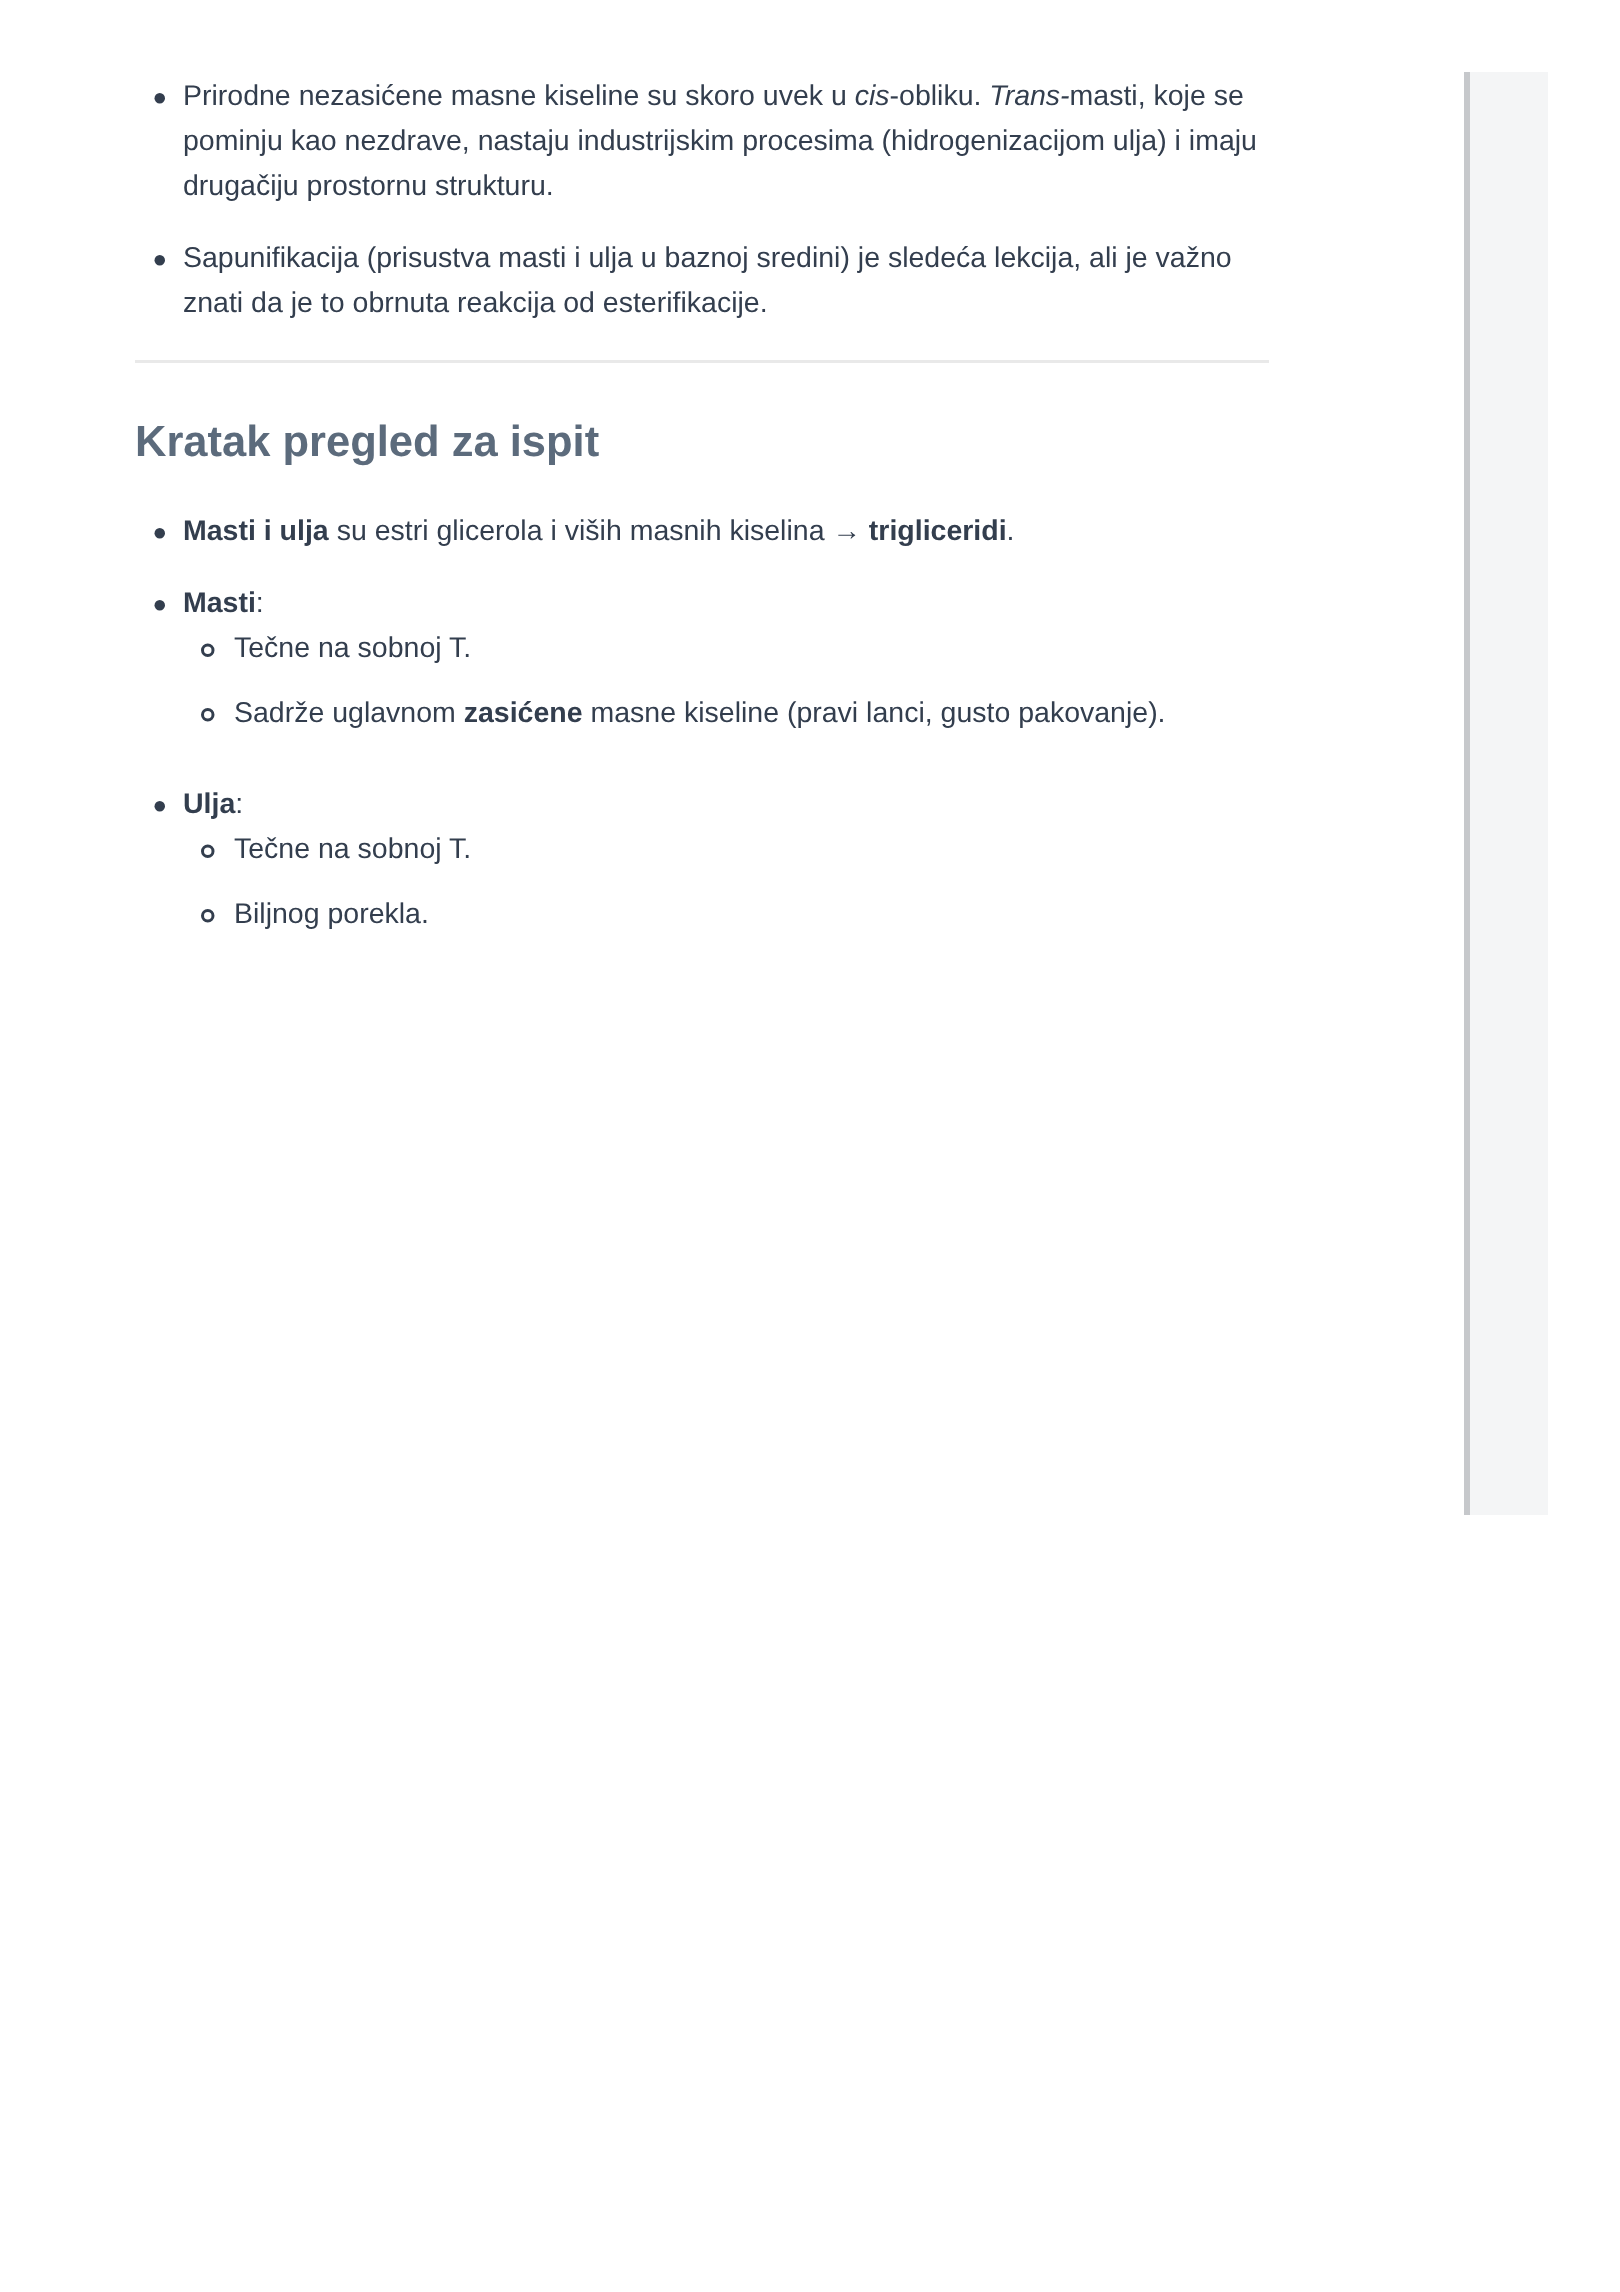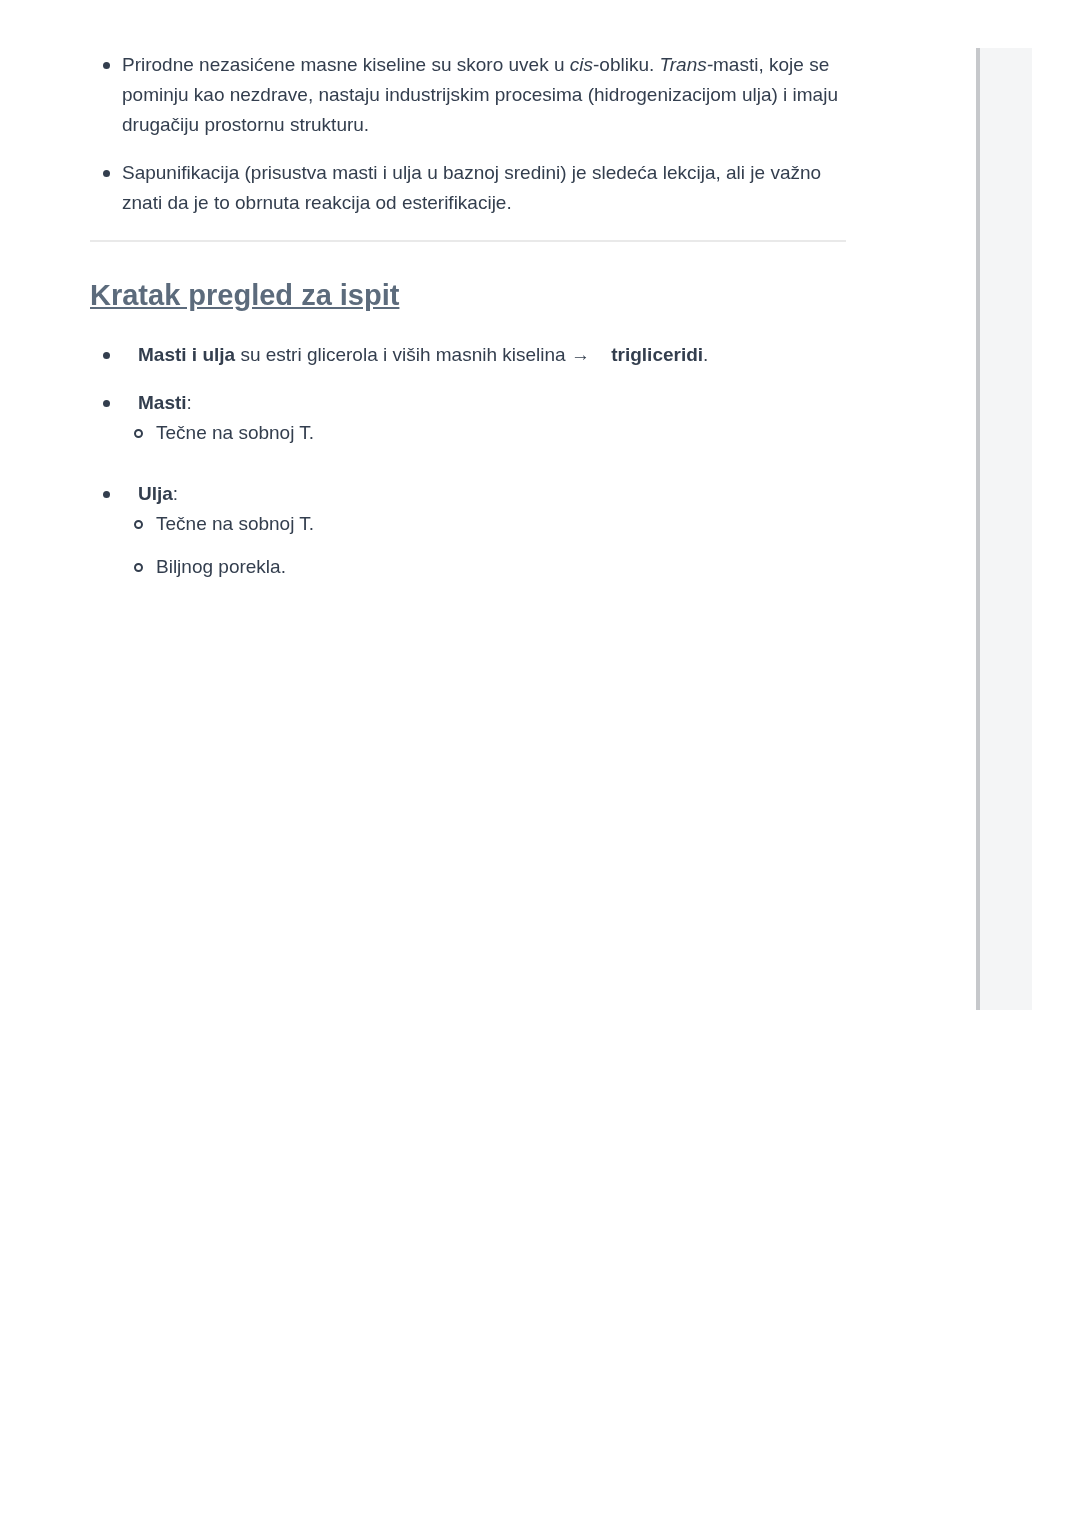--- a/index.html
+++ b/index.html
@@ -7,33 +7,33 @@
     position:relative;
     width:1080px;height:1360px;
     background:#ffffff;
     overflow:hidden;
     font-family:"Liberation Sans",sans-serif;
   }
   .content{
     position:absolute;left:90px;top:50px;width:756px;
     color:#333e4e;font-size:19px;line-height:30px;
   }
-  .b{font-weight:bold;margin-left:16px;}
+  .b{font-weight:bold;}
   .i{font-style:italic;}
   ul{list-style:none;margin:0;padding:0;}
   .item{display:flex;margin:0 0 18px 0;}
   .ul2 .item{margin:0 0 13px 0;}
   .marker{flex:none;width:32px;padding-top:12px;}
   .dot{display:block;margin-left:13px;width:7px;height:7px;border-radius:50%;background:#333e4e;}
   .ul2 .marker{width:34px;padding-top:11px;}
   .circ{display:block;margin-left:12px;width:9px;height:9px;border-radius:50%;
         border:2px solid #333e4e;box-sizing:border-box;background:transparent;}
   .txt{flex:1;min-width:0;}
   .divider{height:2px;background:#e9e9e9;margin:22px 0 0 0;}
-  .heading{font-size:29px;line-height:38px;font-weight:bold;color:#5c6b7c;margin:34px 0 26px 0;text-decoration:underline;}
+  .heading{font-size:29px;line-height:38px;font-weight:bold;color:#5c6b7c;margin:34px 0 26px 0;}
   .scroll-strip{
     position:absolute;left:976px;top:48px;width:56px;height:962px;
     background:#f4f5f6;border-left:4px solid #c6c8cb;box-sizing:border-box;
   }
   .footer{
     position:absolute;right:70px;top:1438px;
     font-size:18px;line-height:18px;color:#a7abb0;
   }
 </style>
 </head>
@@ -68,20 +68,26 @@
           <span class="marker">
             <span class="dot"></span>
           </span>
           <div class="txt"><span class="b ">Masti</span><span>:</span><ul class="ul2">
               <li class="item">
                 <span class="marker">
                   <span class="circ"></span>
                 </span>
                 <div class="txt"><span>Tečne na sobnoj T.</span></div>
               </li>
+              <li class="item">
+                <span class="marker">
+                  <span class="circ"></span>
+                </span>
+                <div class="txt"><span>Sadrže uglavnom </span><span class="b ">zasićene</span><span> masne kiseline (pravi lanci, gusto pakovanje).</span></div>
+              </li>
             </ul></div>
         </li>
         <li class="item">
           <span class="marker">
             <span class="dot"></span>
           </span>
           <div class="txt"><span class="b ">Ulja</span><span>:</span><ul class="ul2">
               <li class="item">
                 <span class="marker">
                   <span class="circ"></span>

